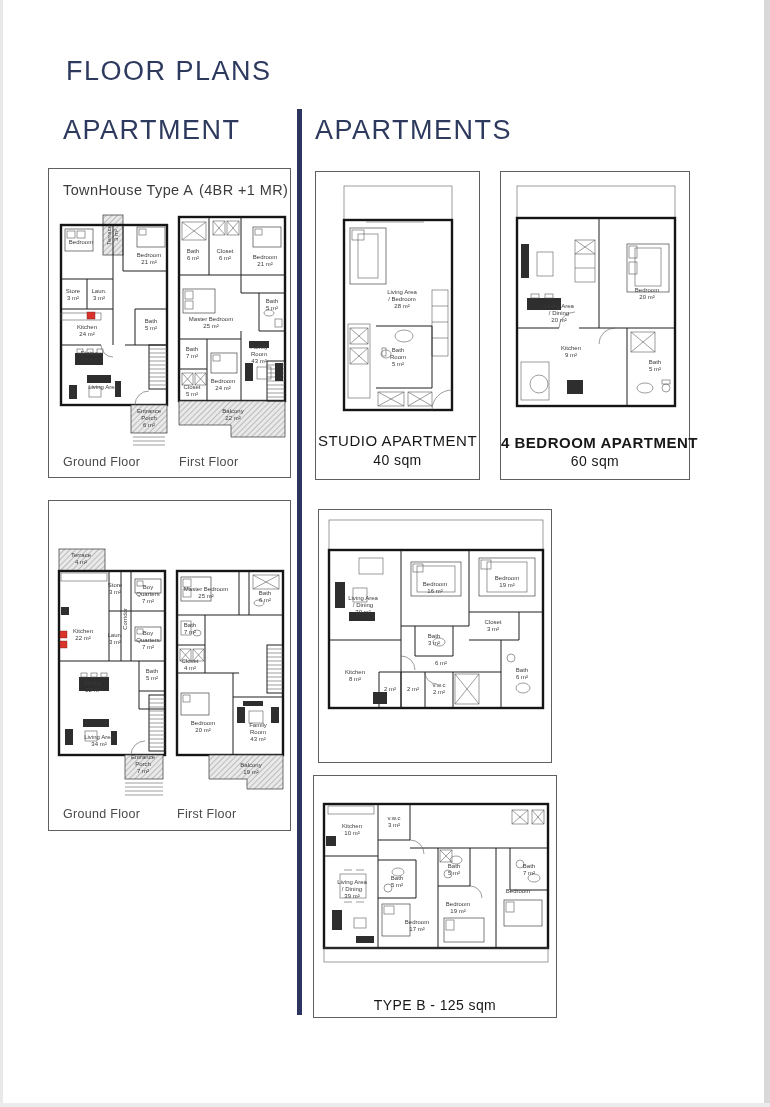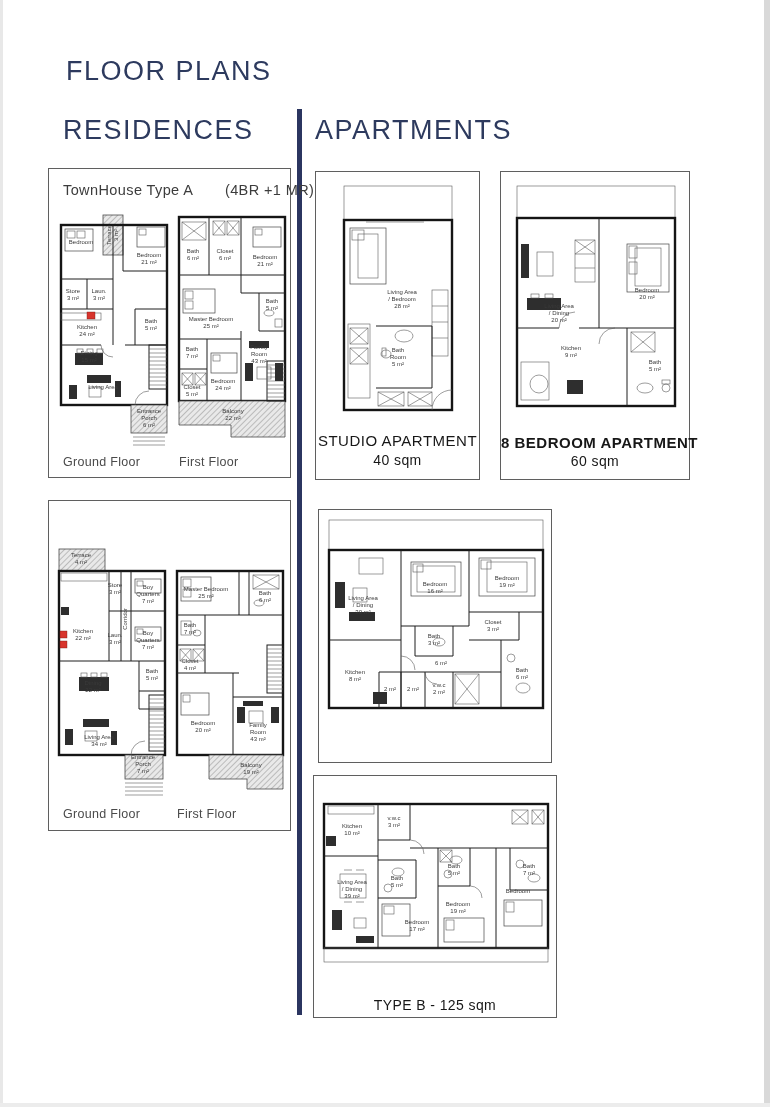--- a/index.html
+++ b/index.html
@@ -6,21 +6,21 @@
   html,body{width:770px;height:1107px}
   body{position:relative;background:#ffffff;font-family:"Liberation Sans",sans-serif;overflow:hidden}
   .edge{position:absolute;top:0;bottom:0;background:#dedede}
   .edge.left{left:0;width:3px;background:#e8e8e8}
   .edge.right{right:0;width:6px;background:#d9d9d9}
   .edge.bottom{position:absolute;left:0;right:0;bottom:0;height:4px;top:auto;background:#ececec}
   .h-title{position:absolute;color:#2d3a5e;font-size:27px;font-weight:400;letter-spacing:1.5px;white-space:nowrap}
   .divider{position:absolute;background:#2b3560}
   .panel{position:absolute;border:1px solid #5f5f5f;background:#fff}
   .panel-title{position:absolute;left:14px;top:13px;font-size:14.5px;color:#3c3c3c;letter-spacing:.4px;white-space:nowrap}
-  .panel-title .cfg{margin-left:28px}
+  .panel-title .cfg{margin-left:2px}
   .plan{position:absolute}
   .plan svg{position:absolute;left:0;top:0}
   .rlab{position:absolute;transform:translate(-50%,-50%);font-size:6px;line-height:1.2;color:#3a3a3a;text-align:center;white-space:pre-line;pointer-events:none}
   .rlab.vert{transform:translate(-50%,-50%) rotate(-90deg)}
   .floor-label{position:absolute;font-size:12.5px;color:#4a4a4a;letter-spacing:.3px}
   .cap{position:absolute;left:0;right:0;text-align:center;color:#171717;white-space:nowrap}
   .cap.t{font-size:15px;font-weight:400;letter-spacing:.5px}
   .cap.t.b{font-weight:700}
   .cap.a{font-size:14px;font-weight:400;letter-spacing:.4px}
   
@@ -33,21 +33,21 @@
   .red{fill:#d8342c;stroke:#7a1d18;stroke-width:.4}
 </style>
 </head>
 <body>
 
 <div class="edge left"></div>
 <div class="edge right"></div>
 <div class="edge bottom"></div>
 
 <div class="h-title" style="left:66px;top:56px">FLOOR PLANS</div>
-<div class="h-title" style="left:63px;top:115px">RESIDENCES</div>
+<div class="h-title" style="left:63px;top:115px">APARTMENT</div>
 <div class="h-title" style="left:315px;top:115px">APARTMENTS</div>
 <div class="divider" style="left:297px;top:109px;width:5px;height:906px"></div>
 
 <div class="panel" style="left:48px;top:168px;width:243px;height:310px">
   <div class="panel-title">
     <span>TownHouse Type A</span>
     <span class="cfg">(4BR +1 MR)</span>
   </div>
 
   <div class="plan" style="left:8px;top:44px;width:114px;height:236px">
@@ -324,21 +324,21 @@
     <div class="rlab" style="left:50px;top:130px">Living Area
 / Dining
 20 m²</div>
     <div class="rlab" style="left:138px;top:110px">Bedroom
 20 m²</div>
     <div class="rlab" style="left:62px;top:168px">Kitchen
 9 m²</div>
     <div class="rlab" style="left:146px;top:182px">Bath
 5 m²</div>
   </div>
-  <div class="cap t b" style="top:262px">8 BEDROOM APARTMENT</div>
+  <div class="cap t b" style="top:262px">4 BEDROOM APARTMENT</div>
   <div class="cap a" style="top:281px">60 sqm</div>
 </div>
 
 <div class="panel" style="left:318px;top:509px;width:234px;height:254px">
   <div class="plan" style="left:4px;top:8px;width:226px;height:196px">
     <svg width="226" height="196" viewBox="0 0 226 196">
       <rect class="tn" x="6" y="2" width="214" height="30"></rect>
       <rect class="wall" x="6" y="32" width="214" height="158"></rect>
       <path class="iw" d="M78 32V190M146 32V108M78 108H146M146 94H220M146 122H196M196 94V122M92 108V138M130 108V138M92 138H130M6 122H78M56 154V190M78 154V190M102 154V190M130 154V190M56 154H178M178 122V190"></path>
       <rect class="tn" x="132" y="156" width="24" height="30"></rect>

